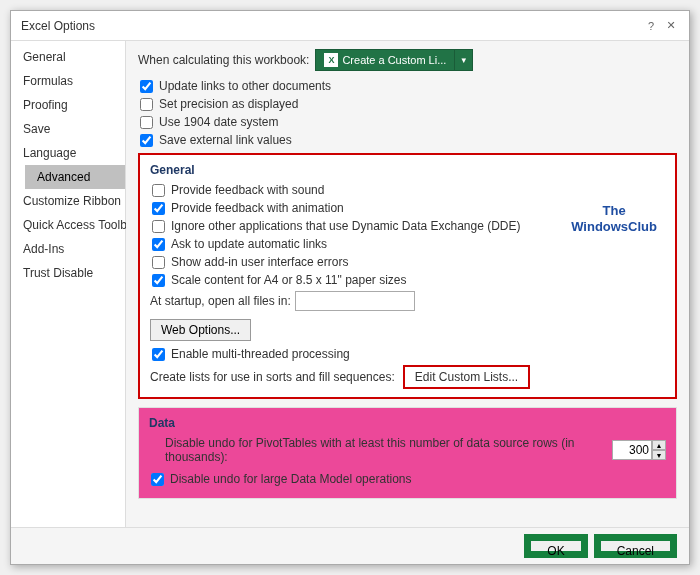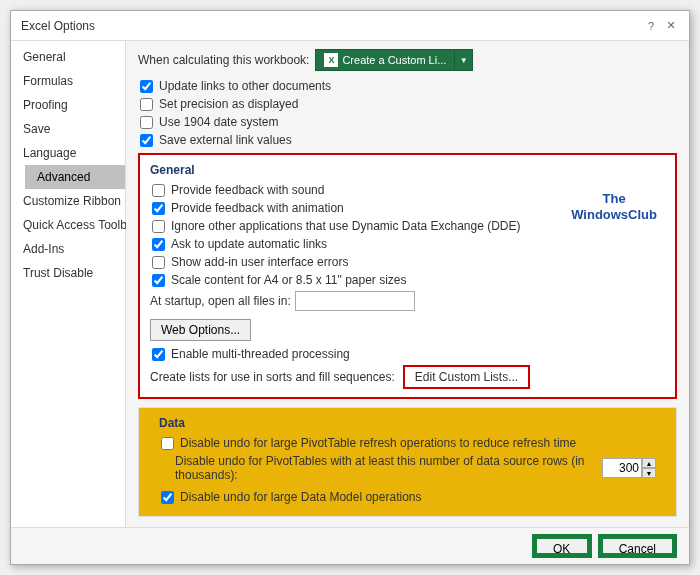--- a/index.html
+++ b/index.html
@@ -223,23 +223,23 @@
       display: flex;
       align-items: center;
       gap: 8px;
       margin-top: 4px;
     }
     .create-lists-label {
       font-size: 12px;
       color: #333;
     }
     .data-section {
-      background: #eab308;
+      background: #ec4899;
       border: 1px solid #e0e0e0;
-      padding: 8px 20px;
+      padding: 8px 10px;
       margin-bottom: 8px;
     }
     .data-title {
       font-size: 12px;
       font-weight: 600;
       color: #1f3864;
       margin-bottom: 6px;
     }
     .data-row-inline {
       display: flex;
@@ -288,21 +288,21 @@
     .dialog-footer {
       padding: 6px 12px;
       display: flex;
       justify-content: flex-end;
       gap: 6px;
       background: #f5f5f5;
       border-top: 1px solid #ddd;
     }
     .footer-btn {
       background: #f0f0f0;
-      border: 5px solid #15803d;
+      border: 7px solid #15803d;
       padding: 3px 16px;
       font-size: 12px;
       cursor: pointer;
       height: 24px;
       min-width: 60px;
     }
     .footer-btn.primary {
       background: #f0f0f0;
     }
     .number-input-wrapper {
@@ -367,21 +367,21 @@
         <div class="checkbox-row">
           <input type="checkbox" id="save-external" checked="" style="">
           <label class="checkbox-label" for="save-external">Save external link values</label>
         </div>
       </div>
 
       <div class="general-section">
         <div class="general-title">General</div>
         <div class="general-inner">
           
-          <div class="watermark" style="position:absolute;right:8px;top:8px;">
+          <div class="watermark" style="position:absolute;right:8px;top:20px;">
             <div>The</div>
             <div>WindowsClub</div>
           </div>
 
           <div class="checkbox-row">
             <input type="checkbox" id="feedback-sound" style="">
             <label class="checkbox-label" for="feedback-sound">Provide feedback with sound</label>
           </div>
           <div class="checkbox-row">
             <input type="checkbox" id="feedback-animation" checked="" style="">
@@ -423,24 +423,20 @@
           <div class="create-lists-row">
             <span class="create-lists-label">Create lists for use in sorts and fill sequences:</span>
             <button class="edit-custom-btn">Edit Custom Lists...</button>
           </div>
         </div>
       </div>
 
       <div class="data-section">
         <div class="data-title">Data</div>
 
-        <div class="checkbox-row">
-          <input type="checkbox" id="disable-undo-pivot" style="">
-          <label class="checkbox-label" for="disable-undo-pivot">Disable undo for large PivotTable refresh operations to reduce refresh time</label>
-        </div>
 
         <div class="data-row-inline">
           <span class="checkbox-label">Disable undo for PivotTables with at least this number of data source rows (in thousands):</span>
           <div class="number-input-wrapper">
             <input type="text" class="data-input" value="300" style="">
             <div class="spin-wrapper">
               <button class="spin-btn">▲</button>
               <button class="spin-btn">▼</button>
             </div>
           </div>

